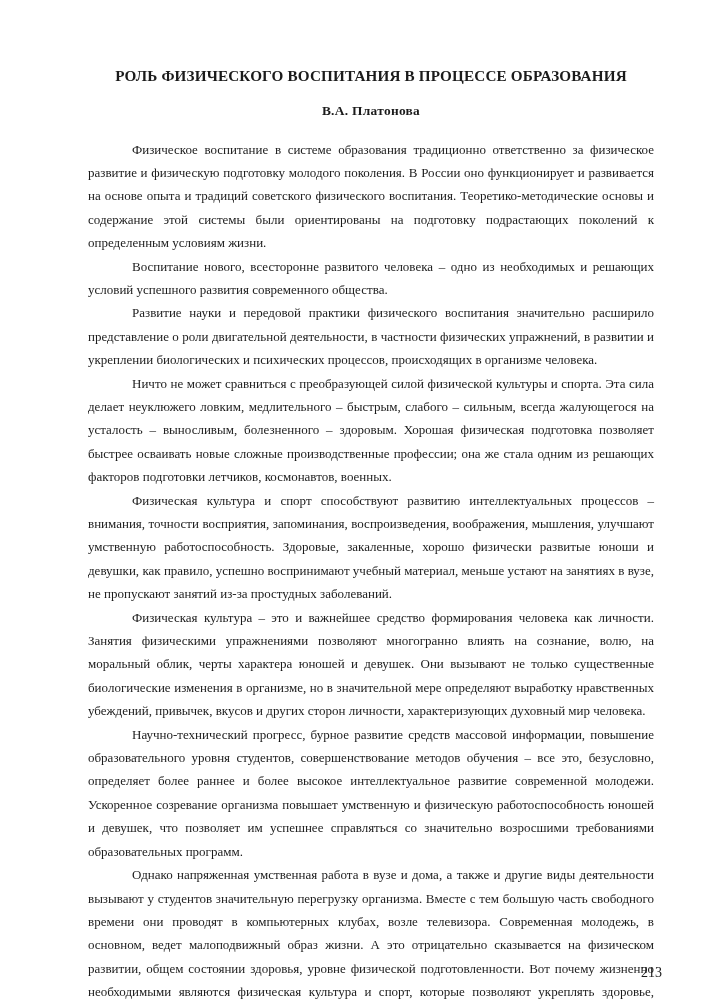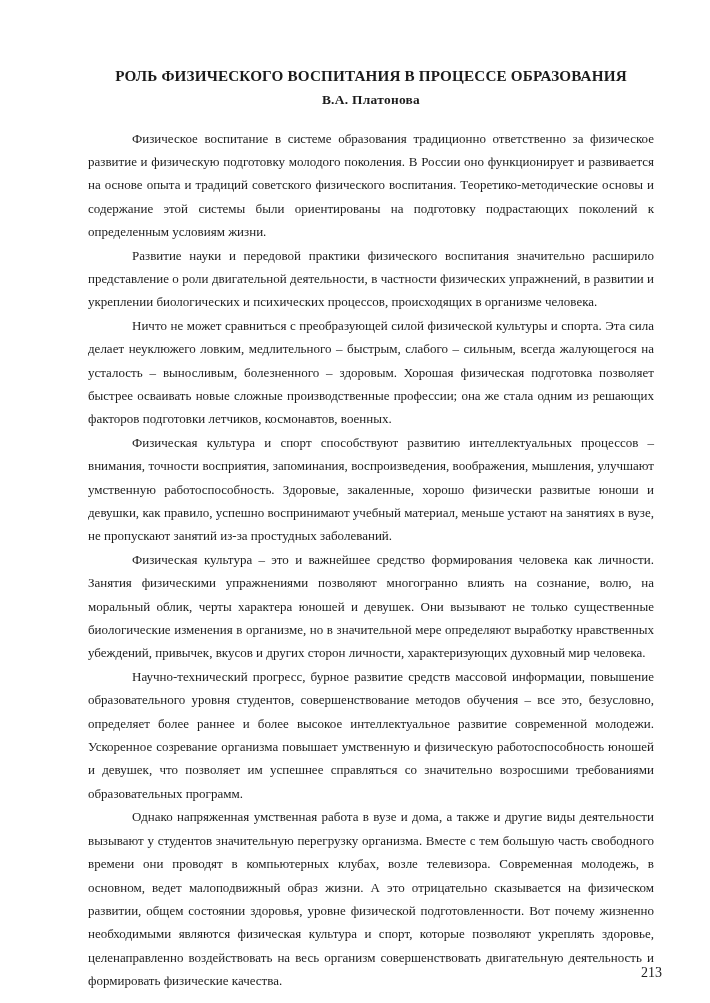--- a/index.html
+++ b/index.html
@@ -33,21 +33,21 @@
     font-size: 15.2px;
     font-weight: bold;
     line-height: 19.5px;
     letter-spacing: 0.15px;
     margin: 0 18px;
   }
   .doc-author {
     font-size: 13.4px;
     font-weight: bold;
     line-height: 18px;
-    margin-top: 5px;
+    margin-top: 16px;
     letter-spacing: 0.3px;
   }
   .body-block {
     margin-top: 18px;
     padding: 0 12px;
   }
   p.para {
     margin: 0;
     font-size: 13px;
     line-height: 23.4px;
@@ -69,20 +69,21 @@
 
 <div class="page">
 
   <div class="title-block">
     <h1 class="doc-title">РОЛЬ ФИЗИЧЕСКОГО ВОСПИТАНИЯ В ПРОЦЕССЕ ОБРАЗОВАНИЯ</h1>
     <div class="doc-author">В.А. Платонова</div>
   </div>
 
   <div class="body-block">
     <p class="para">Физическое воспитание в системе образования традиционно ответственно за физическое развитие и физическую подготовку молодого поколения. В России оно функционирует и развивается на основе опыта и традиций советского физического воспитания. Теоретико-методические основы и содержание этой системы были ориентированы на подготовку подрастающих поколений к определенным условиям жизни.</p>
+    <p class="para">Воспитание нового, всесторонне развитого человека – одно из необходимых и решающих условий успешного развития современного общества.</p>
     <p class="para">Развитие науки и передовой практики физического воспитания значительно расширило представление о роли двигательной деятельности, в частности физических упражнений, в развитии и укреплении биологических и психических процессов, происходящих в организме человека.</p>
     <p class="para">Ничто не может сравниться с преобразующей силой физической культуры и спорта. Эта сила делает неуклюжего ловким, медлительного – быстрым, слабого – сильным, всегда жалующегося на усталость – выносливым, болезненного – здоровым. Хорошая физическая подготовка позволяет быстрее осваивать новые сложные производственные профессии; она же стала одним из решающих факторов подготовки летчиков, космонавтов, военных.</p>
     <p class="para">Физическая культура и спорт способствуют развитию интеллектуальных процессов – внимания, точности восприятия, запоминания, воспроизведения, воображения, мышления, улучшают умственную работоспособность. Здоровые, закаленные, хорошо физически развитые юноши и девушки, как правило, успешно воспринимают учебный материал, меньше устают на занятиях в вузе, не пропускают занятий из-за простудных заболеваний.</p>
     <p class="para">Физическая культура – это и важнейшее средство формирования человека как личности. Занятия физическими упражнениями позволяют многогранно влиять на сознание, волю, на моральный облик, черты характера юношей и девушек. Они вызывают не только существенные биологические изменения в организме, но в значительной мере определяют выработку нравственных убеждений, привычек, вкусов и других сторон личности, характеризующих духовный мир человека.</p>
     <p class="para">Научно-технический прогресс, бурное развитие средств массовой информации, повышение образовательного уровня студентов, совершенствование методов обучения – все это, безусловно, определяет более раннее и более высокое интеллектуальное развитие современной молодежи. Ускоренное созревание организма повышает умственную и физическую работоспособность юношей и девушек, что позволяет им успешнее справляться со значительно возросшими требованиями образовательных программ.</p>
     <p class="para">Однако напряженная умственная работа в вузе и дома, а также и другие виды деятельности вызывают у студентов значительную перегрузку организма. Вместе с тем большую часть свободного времени они проводят в компьютерных клубах, возле телевизора. Современная молодежь, в основном, ведет малоподвижный образ жизни. А это отрицательно сказывается на физическом развитии, общем состоянии здоровья, уровне физической подготовленности. Вот почему жизненно необходимыми являются физическая культура и спорт, которые позволяют укреплять здоровье, целенаправленно воздействовать на весь организм совершенствовать двигательную деятельность и формировать физические качества.</p>
 
   </div>
 
   <div class="page-number">213</div>

